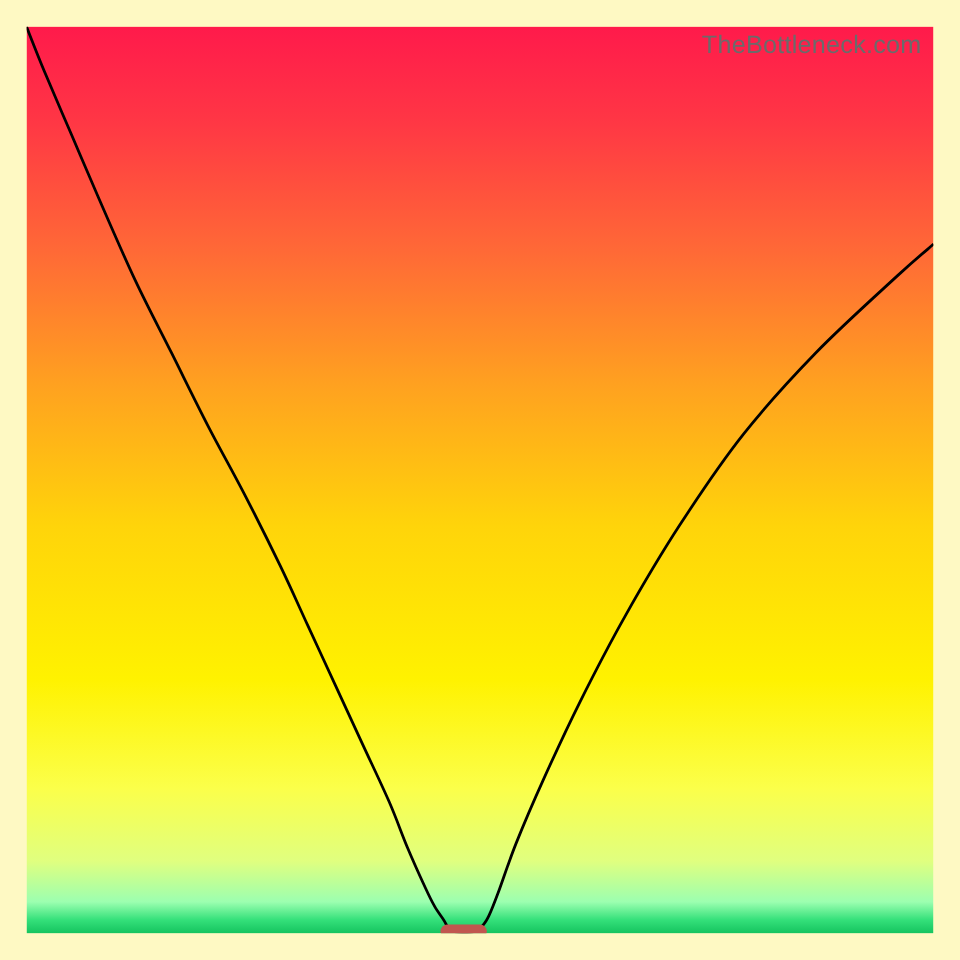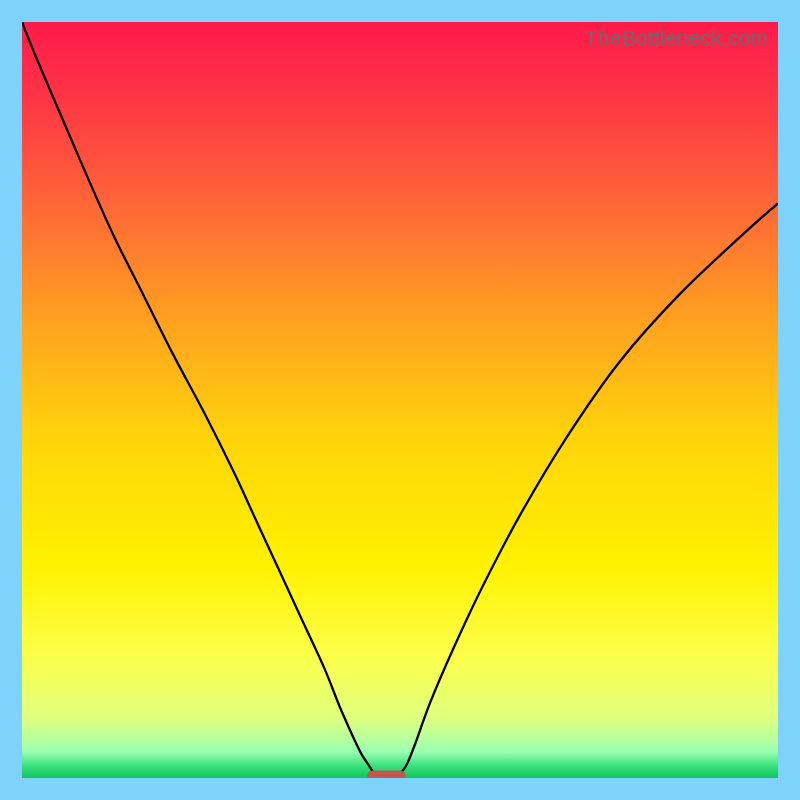--- a/index.html
+++ b/index.html
@@ -8,21 +8,21 @@
     width: 800px;
     height: 800px;
     overflow: hidden;
     background: #000;
     font-family: Arial, Helvetica, sans-serif;
   }
   .frame {
     position: absolute;
     left: 0; top: 0;
     width: 800px; height: 800px;
-    background: #7dd3fc;
+    background: #fef9c3;
   }
   .plot {
     position: absolute;
     left: 22px;
     top: 22px;
     width: 756px;
     height: 756px;
     overflow: hidden;
   }
   .watermark {

